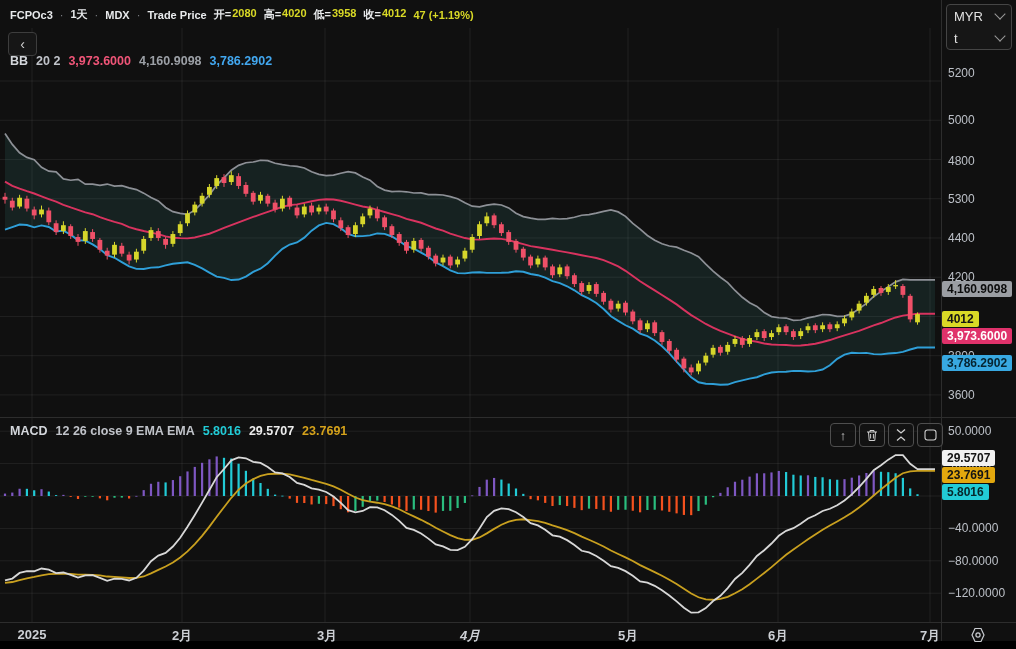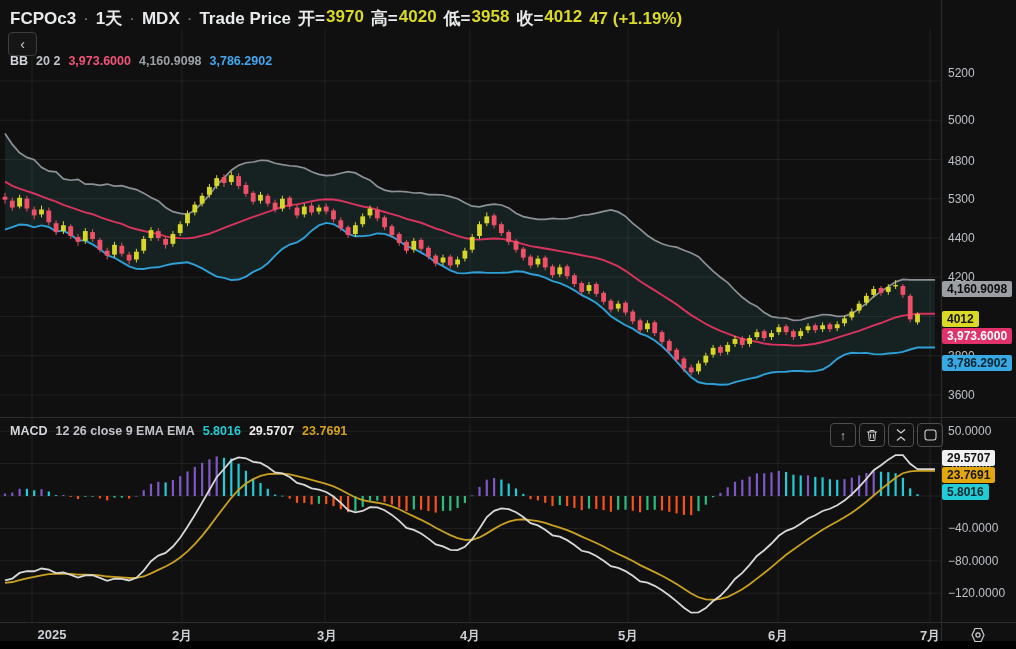--- a/index.html
+++ b/index.html
@@ -4,21 +4,21 @@
 <style>
   html,body{margin:0;padding:0;background:#000;}
   .app{position:relative;width:1016px;height:649px;background:#101010;overflow:hidden;
        font-family:"Liberation Sans","DejaVu Sans",sans-serif;color:#d6d9de;}
   .app svg{display:block;}
   #chart-svg{position:absolute;left:0;top:0;}
   .vline{position:absolute;left:941px;top:0;width:1px;height:641px;background:#2d2d2d;}
   .hsep{position:absolute;left:0;width:1016px;height:1px;background:#2d2d2d;}
   .bottom-strip{position:absolute;left:0;top:641px;width:1016px;height:8px;background:#000;}
   .hdr{position:absolute;left:10px;top:7px;display:flex;align-items:center;gap:7px;
-       font-size:17px;font-weight:600;color:#e8eaec;white-space:nowrap;}
+       font-size:11px;font-weight:600;color:#e8eaec;white-space:nowrap;}
   .hdr .dot{color:#7c7f84;font-weight:400;}
   .hdr .grp{display:flex;gap:1px;}
   .yellow{color:#d9d926;}
   .back-btn{position:absolute;left:8px;top:32px;width:27px;height:22px;border:1px solid #3d3d3d;
        border-radius:4px;background:#161616;color:#cfcfcf;font-size:14px;display:flex;
        align-items:center;justify-content:center;cursor:pointer;}
   .legend{position:absolute;left:10px;display:flex;gap:8px;font-size:12.5px;font-weight:600;
        color:#d3d6db;white-space:nowrap;}
   .legend .params{color:#c0c3c9;}
   .pink-t{color:#f05578;} .gray-t{color:#9ca0a6;} .blue-t{color:#42a7ef;}
@@ -473,21 +473,21 @@
   <div class="hdr">
     <span>FCPOc3</span>
     <span class="dot">·</span>
     <span>1天</span>
     <span class="dot">·</span>
     <span>MDX</span>
     <span class="dot">·</span>
     <span>Trade Price</span>
     <span class="grp">
         <span>开=</span>
-        <span class="yellow">3970</span>
+        <span class="yellow">2080</span>
       </span>
     <span class="grp">
         <span>高=</span>
         <span class="yellow">4020</span>
       </span>
     <span class="grp">
         <span>低=</span>
         <span class="yellow">3958</span>
       </span>
     <span class="grp">
@@ -531,20 +531,30 @@
         <path d="M2 1.5l4 3.5 4-3.5M2 12.5L6 9l4 3.5" fill="none" stroke="#cfcfcf" stroke-width="1.3"></path>
       </svg>
     </div>
     <div class="tool-btn">
       <svg width="13" height="12" viewBox="0 0 13 12">
         <rect x="1" y="1" width="11" height="10" rx="2.5" fill="none" stroke="#cfcfcf" stroke-width="1.1"></rect>
       </svg>
     </div>
   </div>
 
+  <div class="unit-box">
+    <div class="unit-row">
+      <span>MYR</span>
+      <span class="chev"></span>
+    </div>
+    <div class="unit-row">
+      <span>t</span>
+      <span class="chev"></span>
+    </div>
+  </div>
 
   <div id="axis-col">
       <div class="axis-label" style="top: 66px;">5200</div>
       <div class="axis-label" style="top: 113.24px;">5000</div>
       <div class="axis-label" style="top: 142px; margin-top: 12px;">4800</div>
       <div class="axis-label" style="top: 191.72px;">5300</div>
       <div class="axis-label" style="top: 230.96px;">4400</div>
       <div class="axis-label" style="top: 270.2px;">4200</div>
       <div class="axis-label" style="top: 309.44px;">4000</div>
       <div class="axis-label" style="top: 348.68px;">3800</div>
@@ -558,24 +568,24 @@
       <div class="badge" style="top: 281px; background: rgb(155, 158, 163); color: rgb(12, 12, 12);">4,160.9098</div>
       <div class="badge" style="top: 311px; background: rgb(217, 217, 38); color: rgb(20, 20, 20);">4012</div>
       <div class="badge" style="top: 328px; background: rgb(224, 50, 107); color: rgb(255, 255, 255);">3,973.6000</div>
       <div class="badge" style="top: 355px; background: rgb(56, 169, 226); color: rgb(6, 36, 48);">3,786.2902</div>
       <div class="badge" style="top: 450px; background: rgb(242, 242, 242); color: rgb(20, 20, 20);">29.5707</div>
       <div class="badge" style="top: 467px; background: rgb(226, 167, 14); color: rgb(20, 20, 20);">23.7691</div>
       <div class="badge" style="top: 484px; background: rgb(34, 203, 214); color: rgb(6, 38, 42);">5.8016</div>
     </div>
 
   <div id="time-axis">
-      <div class="time-label" style="left: 32px; margin-left: 20px;">2025</div>
+      <div class="time-label" style="left: 32px;">2025</div>
       <div class="time-label" style="left: 182px;">2月</div>
       <div class="time-label" style="left: 327px;">3月</div>
-      <div class="time-label" style="left: 470px;">4月</div>
+      <div class="time-label" style="left: 470px; font-style: italic;">4月</div>
       <div class="time-label" style="left: 628px;">5月</div>
       <div class="time-label" style="left: 778px;">6月</div>
       <div class="time-label" style="left: 930px;">7月</div>
     </div>
 
   <div class="gear">
     <svg width="22" height="16" viewBox="0 0 22 16">
       <path d="M8 1.5h6l3 6.5-3 6.5H8L5 8z" fill="none" stroke="#c9ccd1" stroke-width="1.2"></path>
       <circle cx="11" cy="8" r="2.1" fill="none" stroke="#c9ccd1" stroke-width="1.2"></circle>
     </svg>

